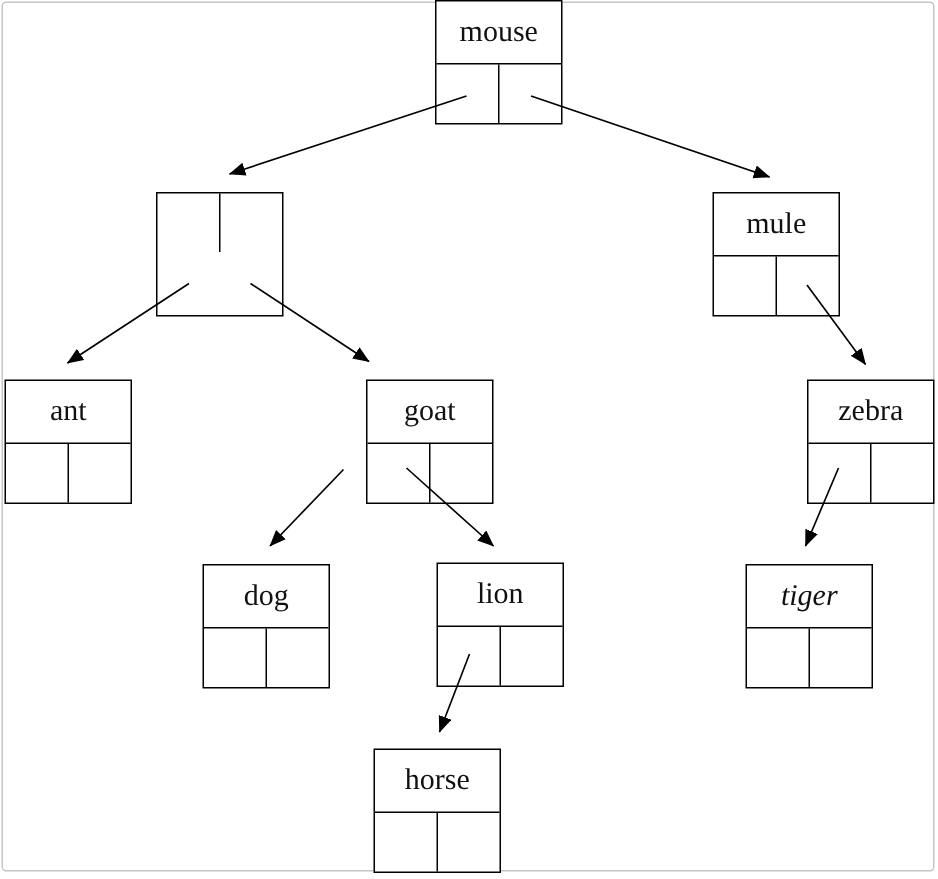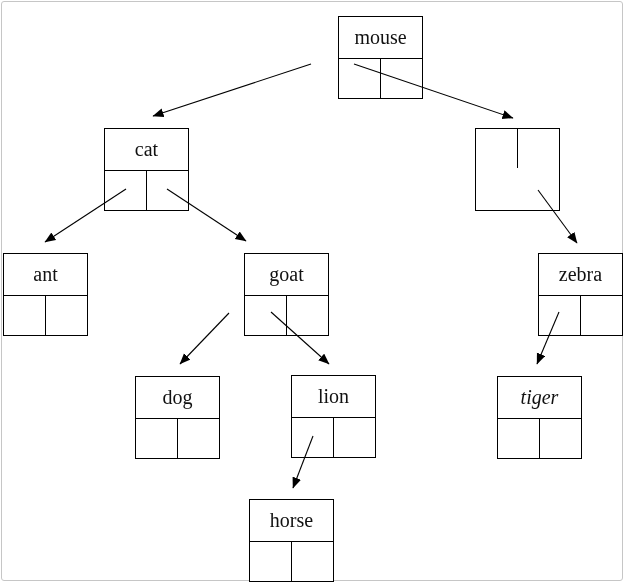--- a/index.html
+++ b/index.html
@@ -45,37 +45,37 @@
     position: absolute;
     left: 0; top: 0;
     pointer-events: none;
   }
 </style>
 </head>
 <body>
 
 <div class="page-frame"></div>
 
-<div class="node" style="left:290px; top:16px;margin-left:48px;">
+<div class="node" style="left:290px; top:0;">
   <div class="label">mouse</div>
   <div class="cells">
     <div class="cell"></div>
     <div class="cell"></div>
   </div>
 </div>
 
 <div class="node" style="left:104px; top:128px;">
-  <div class="label">cat</div>
   <div class="cells">
     <div class="cell"></div>
     <div class="cell"></div>
   </div>
 </div>
 
 <div class="node" style="left:475px; top:128px;">
+  <div class="label">mule</div>
   <div class="cells">
     <div class="cell"></div>
     <div class="cell"></div>
   </div>
 </div>
 
 <div class="node" style="left:3px; top:253px;">
   <div class="label">ant</div>
   <div class="cells">
     <div class="cell"></div>

